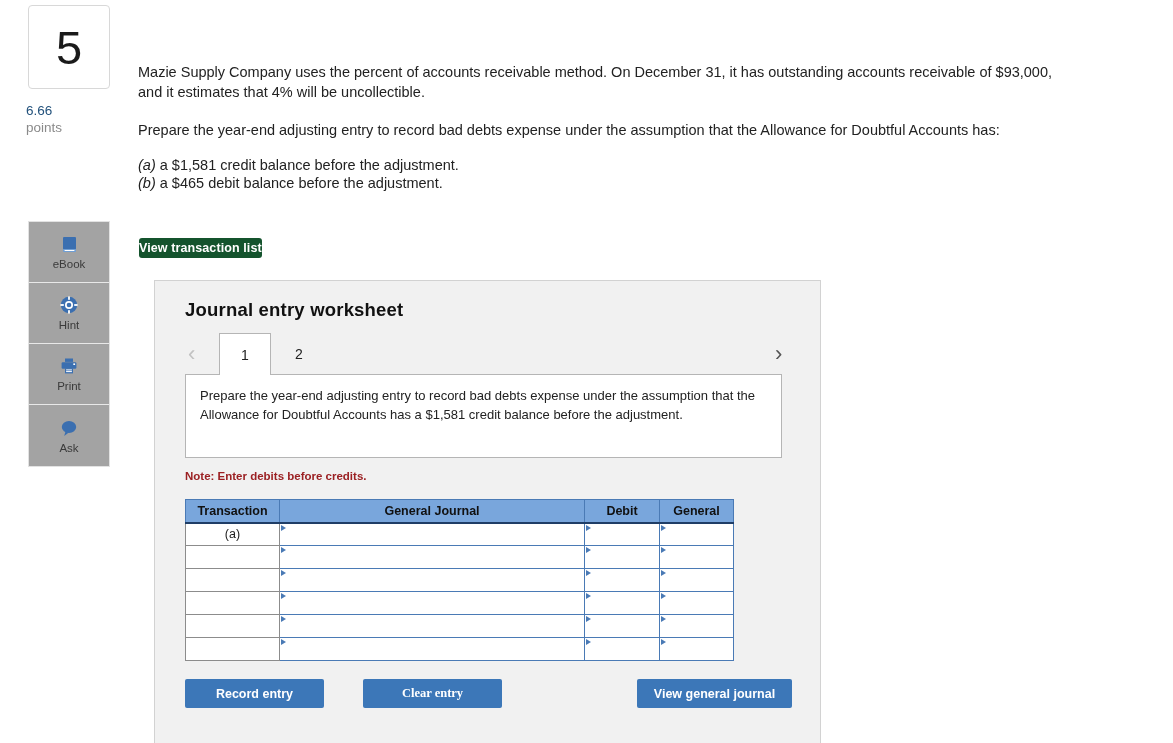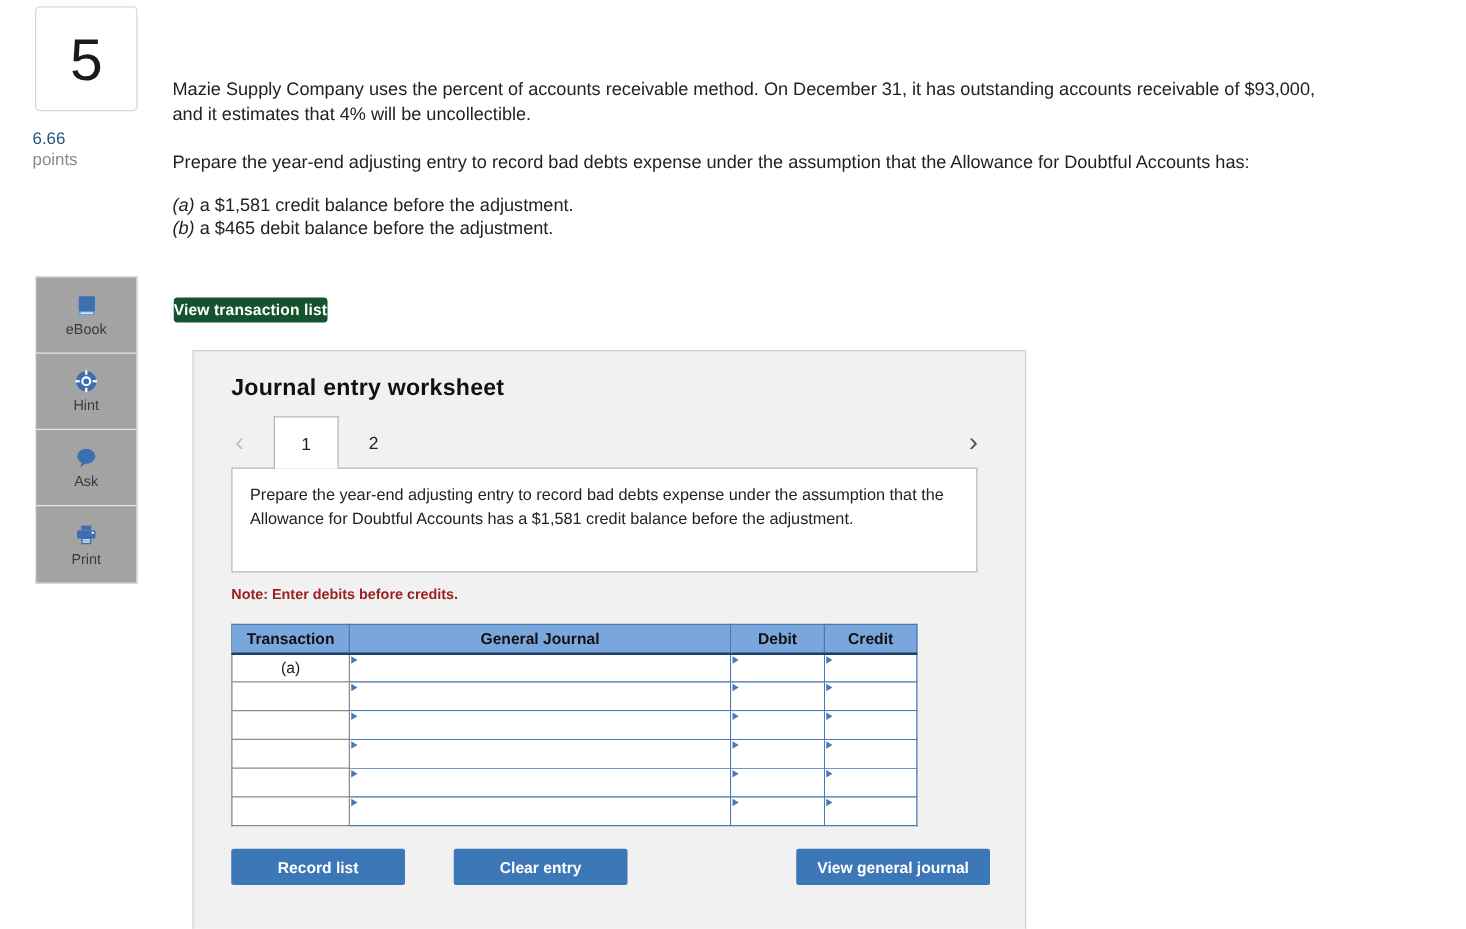--- a/index.html
+++ b/index.html
@@ -257,21 +257,21 @@
     background: #3c77b8;
     color: #ffffff;
     border: none;
     border-radius: 2px;
     font-family: "Liberation Sans", sans-serif;
     font-size: 12.5px;
     font-weight: bold;
     cursor: pointer;
   }
   #record-entry-button { left: 30px; top: 398px; width: 139px; }
-  #clear-entry-button { left: 208px; top: 398px; width: 139px; }
+  #clear-entry-button { left: 208px; top: 398px; width: 139px; font-family: Liberation Serif, serif; }
   #view-general-journal-button { left: 482px; top: 398px; width: 155px; }
 </style>
 </head>
 <body>
 
 <div id="page">
 
   <div id="left-rail">
 
     <div id="qnum-box">
@@ -307,41 +307,41 @@
             <rect x="1.4" y="9.1" width="3.4" height="1.8" fill="#ffffff"></rect>
             <rect x="15.2" y="9.1" width="3.4" height="1.8" fill="#ffffff"></rect>
           </svg>
         </span>
         <span class="tool-lbl">Hint</span>
       </div>
 
       <div class="tool-item">
         <span class="tool-ico">
           <svg width="20" height="18" viewBox="0 0 20 18">
-            <ellipse cx="10" cy="8" rx="7.2" ry="6" fill="#3b6fb0"></ellipse>
-            <path d="M6.5 12.5 L5.2 17 L9.8 13.4 Z" fill="#3b6fb0"></path>
-          </svg>
-        </span>
-        <span class="tool-lbl">Ask</span>
-      </div>
-
-      <div class="tool-item">
-        <span class="tool-ico">
-          <svg width="20" height="18" viewBox="0 0 20 18">
             <rect x="6" y="1.5" width="8" height="3.4" fill="#3b6fb0"></rect>
             <rect x="2.6" y="5.2" width="14.8" height="6.6" rx="1.2" fill="#3b6fb0"></rect>
             <rect x="6" y="11.4" width="8" height="5" fill="#3b6fb0"></rect>
             <rect x="7.1" y="12.4" width="5.8" height="1" fill="#ffffff"></rect>
             <rect x="7.1" y="14.1" width="5.8" height="1" fill="#ffffff"></rect>
             <rect x="14.3" y="6.4" width="1.8" height="1.6" fill="#ffffff"></rect>
           </svg>
         </span>
         <span class="tool-lbl">Print</span>
       </div>
 
+      <div class="tool-item">
+        <span class="tool-ico">
+          <svg width="20" height="18" viewBox="0 0 20 18">
+            <ellipse cx="10" cy="8" rx="7.2" ry="6" fill="#3b6fb0"></ellipse>
+            <path d="M6.5 12.5 L5.2 17 L9.8 13.4 Z" fill="#3b6fb0"></path>
+          </svg>
+        </span>
+        <span class="tool-lbl">Ask</span>
+      </div>
+
 
     </div>
   </div>
 
   <div id="question-text">
     <p>Mazie Supply Company uses the percent of accounts receivable method. On December 31, it has outstanding accounts receivable of $93,000, and it estimates that 4% will be uncollectible.</p>
     <div class="gap"></div>
     <p>Prepare the year-end adjusting entry to record bad debts expense under the assumption that the Allowance for Doubtful Accounts has:</p>
     <div class="small-gap"></div>
     <div class="ab-line">
@@ -376,21 +376,21 @@
         <col class="c-tx">
           <col class="c-gj">
           <col class="c-db">
           <col class="c-cr">
       </colgroup>
       <thead>
         <tr>
           <th>Transaction</th>
           <th>General Journal</th>
           <th>Debit</th>
-          <th>Credit</th>
+          <th>General</th>
         </tr>
       </thead>
       <tbody>
         <tr>
           <td class="tx-cell">(a)</td>
           <td class="inp-cell">
               <span class="marker"></span>
             </td>
           <td class="inp-cell">
               <span class="marker"></span>
@@ -455,18 +455,18 @@
           <td class="inp-cell">
               <span class="marker"></span>
             </td>
           <td class="inp-cell">
               <span class="marker"></span>
             </td>
         </tr>
       </tbody>
     </table>
 
-    <button class="wbtn" id="record-entry-button">Record list</button>
+    <button class="wbtn" id="record-entry-button">Record entry</button>
     <button class="wbtn" id="clear-entry-button">Clear entry</button>
     <button class="wbtn" id="view-general-journal-button">View general journal</button>
 
   </div>
 </div>
 
 </body></html>

